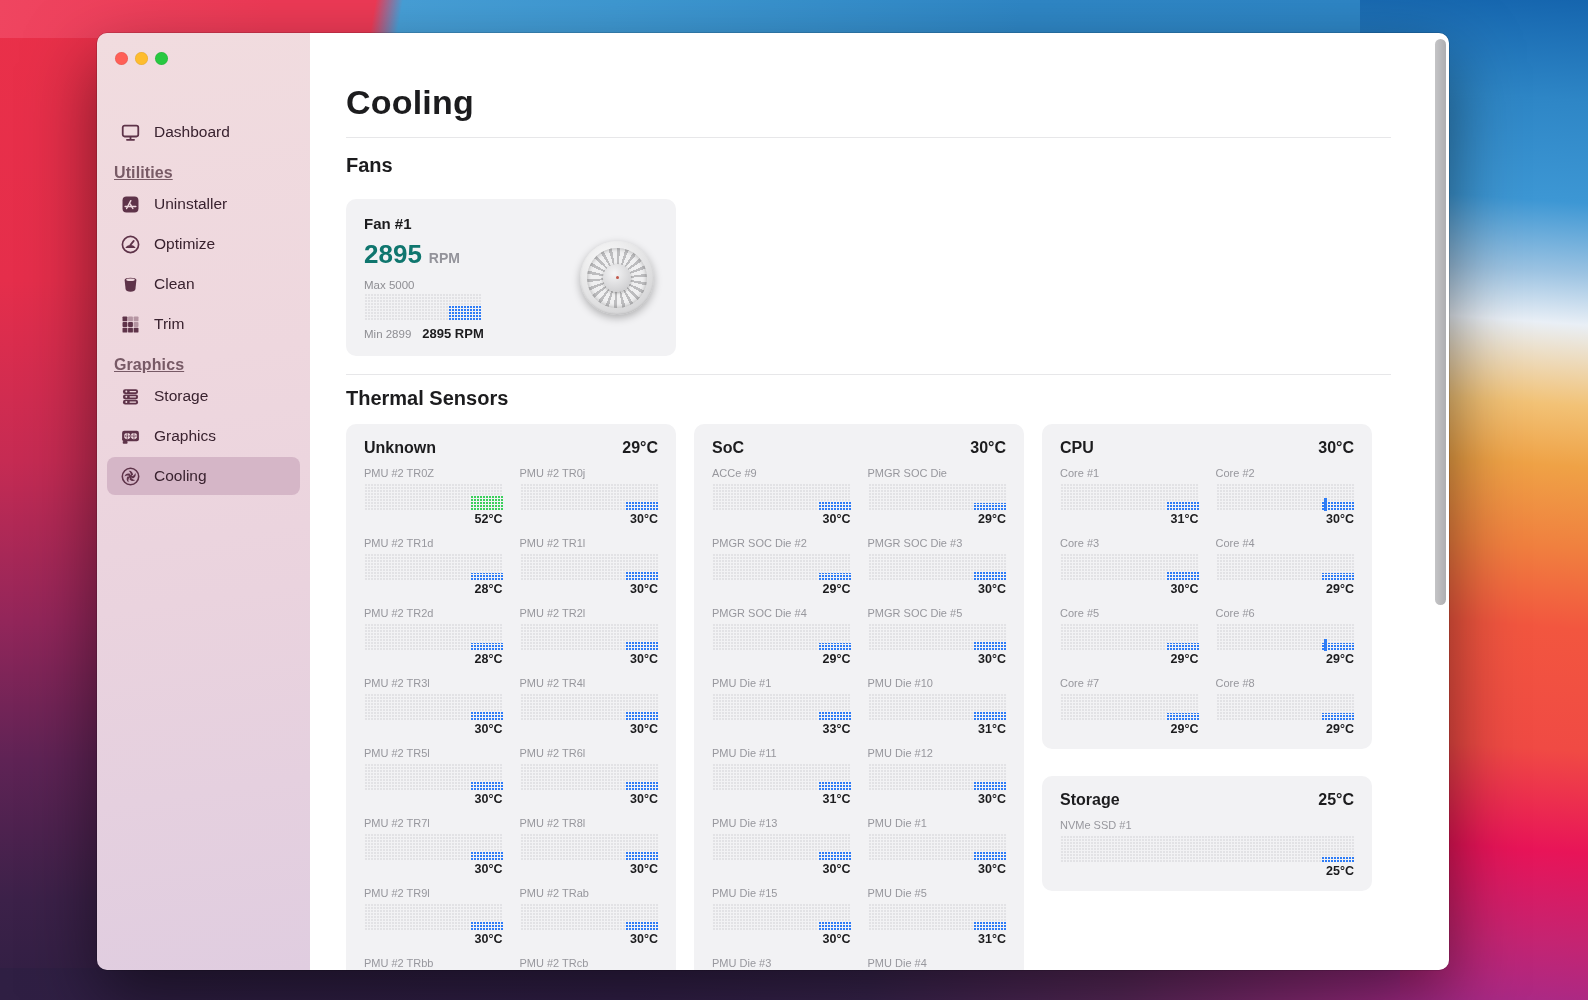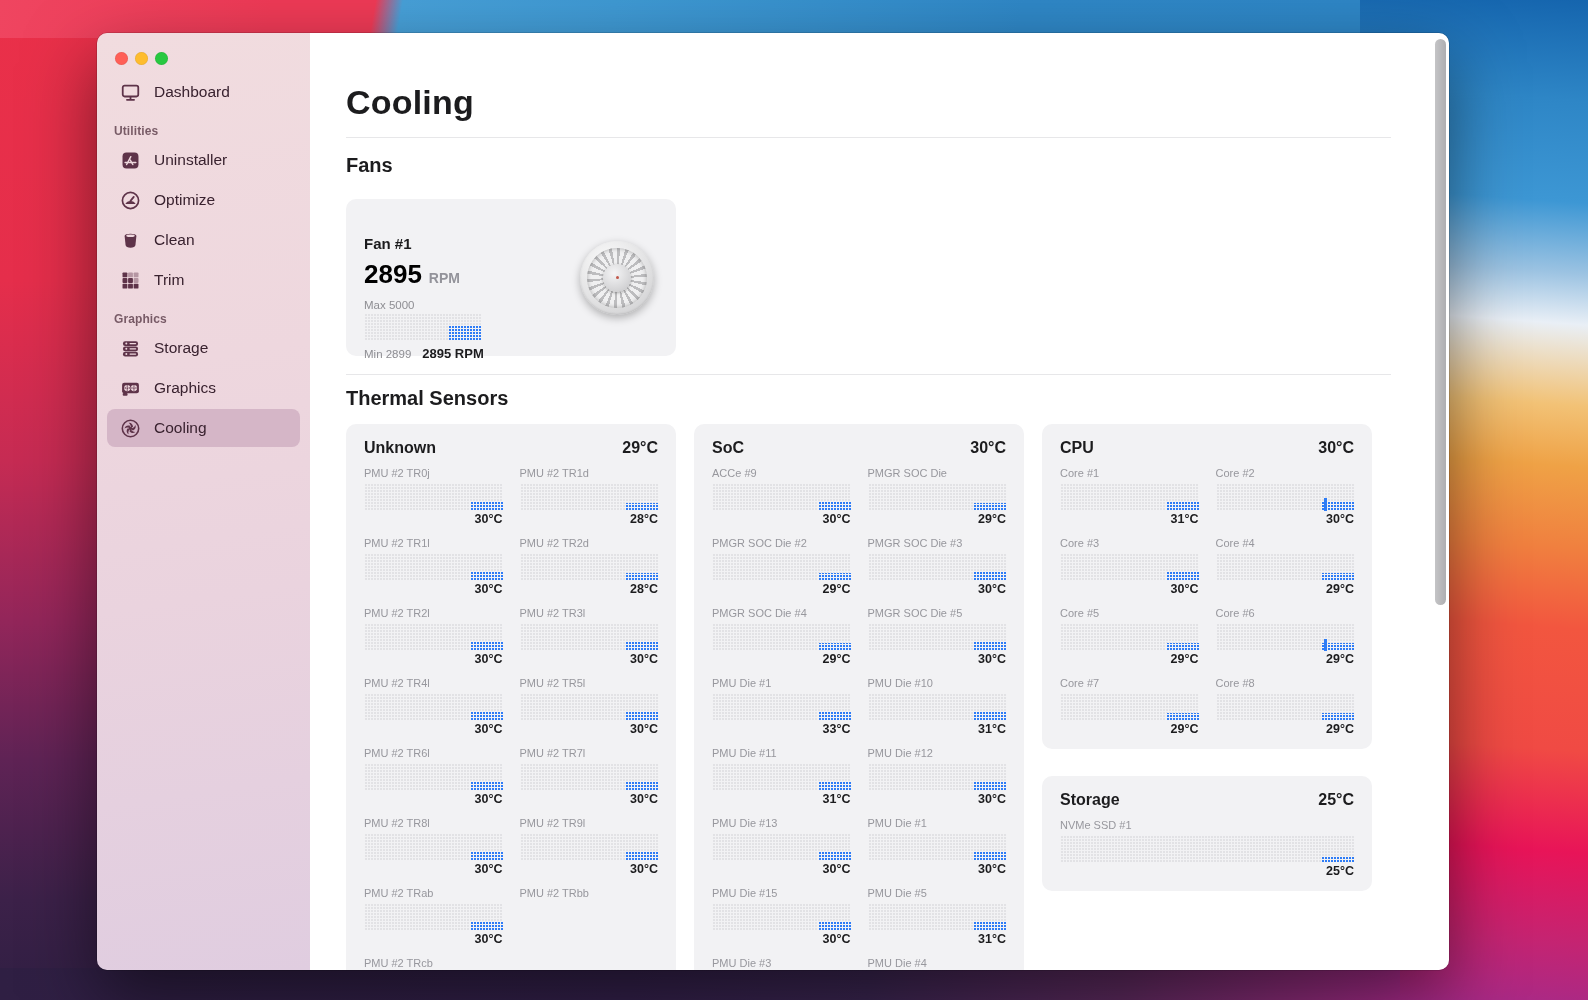--- a/index.html
+++ b/index.html
@@ -20,43 +20,43 @@
   
   .window { position:absolute; left:97px; top:33px; width:1352px; height:937px;
     border-radius:10px; overflow:hidden; display:flex;
     box-shadow:0 28px 70px rgba(0,0,0,.5), 0 0 0 0.5px rgba(0,0,0,.25); }
 
   
   .sidebar { width:213px; flex:0 0 213px; position:relative;
     background:linear-gradient(172deg,#f1dcdf 0%,#eed7de 35%,#ead3de 60%,#e5d0df 80%,#e0cde0 100%); }
   .traffic { position:absolute; top:19px; left:18px; display:flex; gap:7px; }
   .tl { width:13px; height:13px; border-radius:50%; box-shadow:inset 0 0 1px rgba(0,0,0,.25); }
-  .nav { padding-top:38px; }
-  .nav-heading { margin:13px 16px 3px 17px; font-size:12px; font-weight:700; color:rgba(74,42,56,.72); letter-spacing:.1px; }
+  .nav { padding-top:78px; }
+  .nav-heading { margin:13px 16px 3px 17px; font-size:16px; font-weight:700; color:rgba(74,42,56,.72); letter-spacing:.1px;text-decoration:underline; }
   .nav-item { display:flex; align-items:center; gap:13px; height:38px; margin:2px 10px; padding-left:13px;
     border-radius:8px; color:#5e3349; cursor:default; }
   .nav-item .lbl { font-size:15.5px; font-weight:500; color:#39222f; }
   .nav-item.selected { background:#d5b6c7; }
   .nav-item svg { width:21px; height:21px; flex:0 0 21px; }
   .nav-footer { position:absolute; left:10px; right:10px; bottom:14px; }
 
   
   .content { flex:1; background:#ffffff; position:relative; overflow:hidden; }
   .content-inner { padding:50px 58px 0 36px; }
   .page-title { font-size:34px; font-weight:700; color:#1c1c1e; letter-spacing:.2px; }
   .divider { height:1px; background:#e7e7e9; margin-top:15px; }
   .section-h { font-size:20px; font-weight:700; color:#1c1c1e; margin-top:16px; }
 
   
   .fan-card { margin-top:22px; width:330px; height:157px; background:#f2f2f4; border-radius:10px;
     padding:16px 18px; display:flex; }
   .fan-left { flex:1; }
-  .fan-name { font-size:15px; font-weight:700; color:#1c1c1e;margin-top:20px; }
+  .fan-name { font-size:15px; font-weight:700; color:#1c1c1e; }
   .fan-rpm-row { margin-top:7px; display:flex; align-items:baseline; gap:7px; }
-  .fan-rpm { font-size:26px; font-weight:700; color:#000000; }
+  .fan-rpm { font-size:26px; font-weight:700; color:#0f766e; }
   .fan-rpm-unit { font-size:14px; font-weight:600; color:#93939a; }
   .fan-max { margin-top:9px; font-size:11.5px; color:#8e8e93; }
   .fan-bar { margin-top:3px; width:117px; height:27px; position:relative; }
   .fan-min-row { margin-top:5px; display:flex; align-items:baseline; gap:11px; }
   .fan-min { font-size:11.5px; color:#8e8e93; }
   .fan-cur { font-size:13px; font-weight:700; color:#1c1c1e; }
   .fan-img-wrap { display:flex; align-items:center; padding-right:4px; }
   .fanimg { width:74px; height:74px; border-radius:50%; position:relative;
     background:radial-gradient(circle at 38% 30%, #fcfcfc, #e3e3e4 55%, #c7c7c9 100%);
     box-shadow:0 3px 8px rgba(0,0,0,.28), inset 0 -1px 2px rgba(0,0,0,.12); }
@@ -263,20 +263,27 @@
 
       <div class="cards-row" id="cards-row">
           <div class="cards-col">
             <section class="tcard">
               <div class="tcard-head">
                 <span class="tcard-name">Unknown</span>
                 <span class="tcard-temp">29°C</span>
               </div>
               <div class="sensor-grid">
                 <div class="sensor">
+                  <div class="sensor-label">PMU #2 TR0Z</div>
+                  <div class="sensor-bar dotbar">
+                    <div class="dotfill" style="--c: #3bcf5c; height: 15px;"></div>
+                  </div>
+                  <div class="sensor-temp">52°C</div>
+                </div>
+                <div class="sensor">
                   <div class="sensor-label">PMU #2 TR0j</div>
                   <div class="sensor-bar dotbar">
                     <div class="dotfill" style="--c: #2e7cf6; height: 9px;"></div>
                   </div>
                   <div class="sensor-temp">30°C</div>
                 </div>
                 <div class="sensor">
                   <div class="sensor-label">PMU #2 TR1d</div>
                   <div class="sensor-bar dotbar">
                     <div class="dotfill" style="--c: #2e7cf6; height: 8px;"></div>

